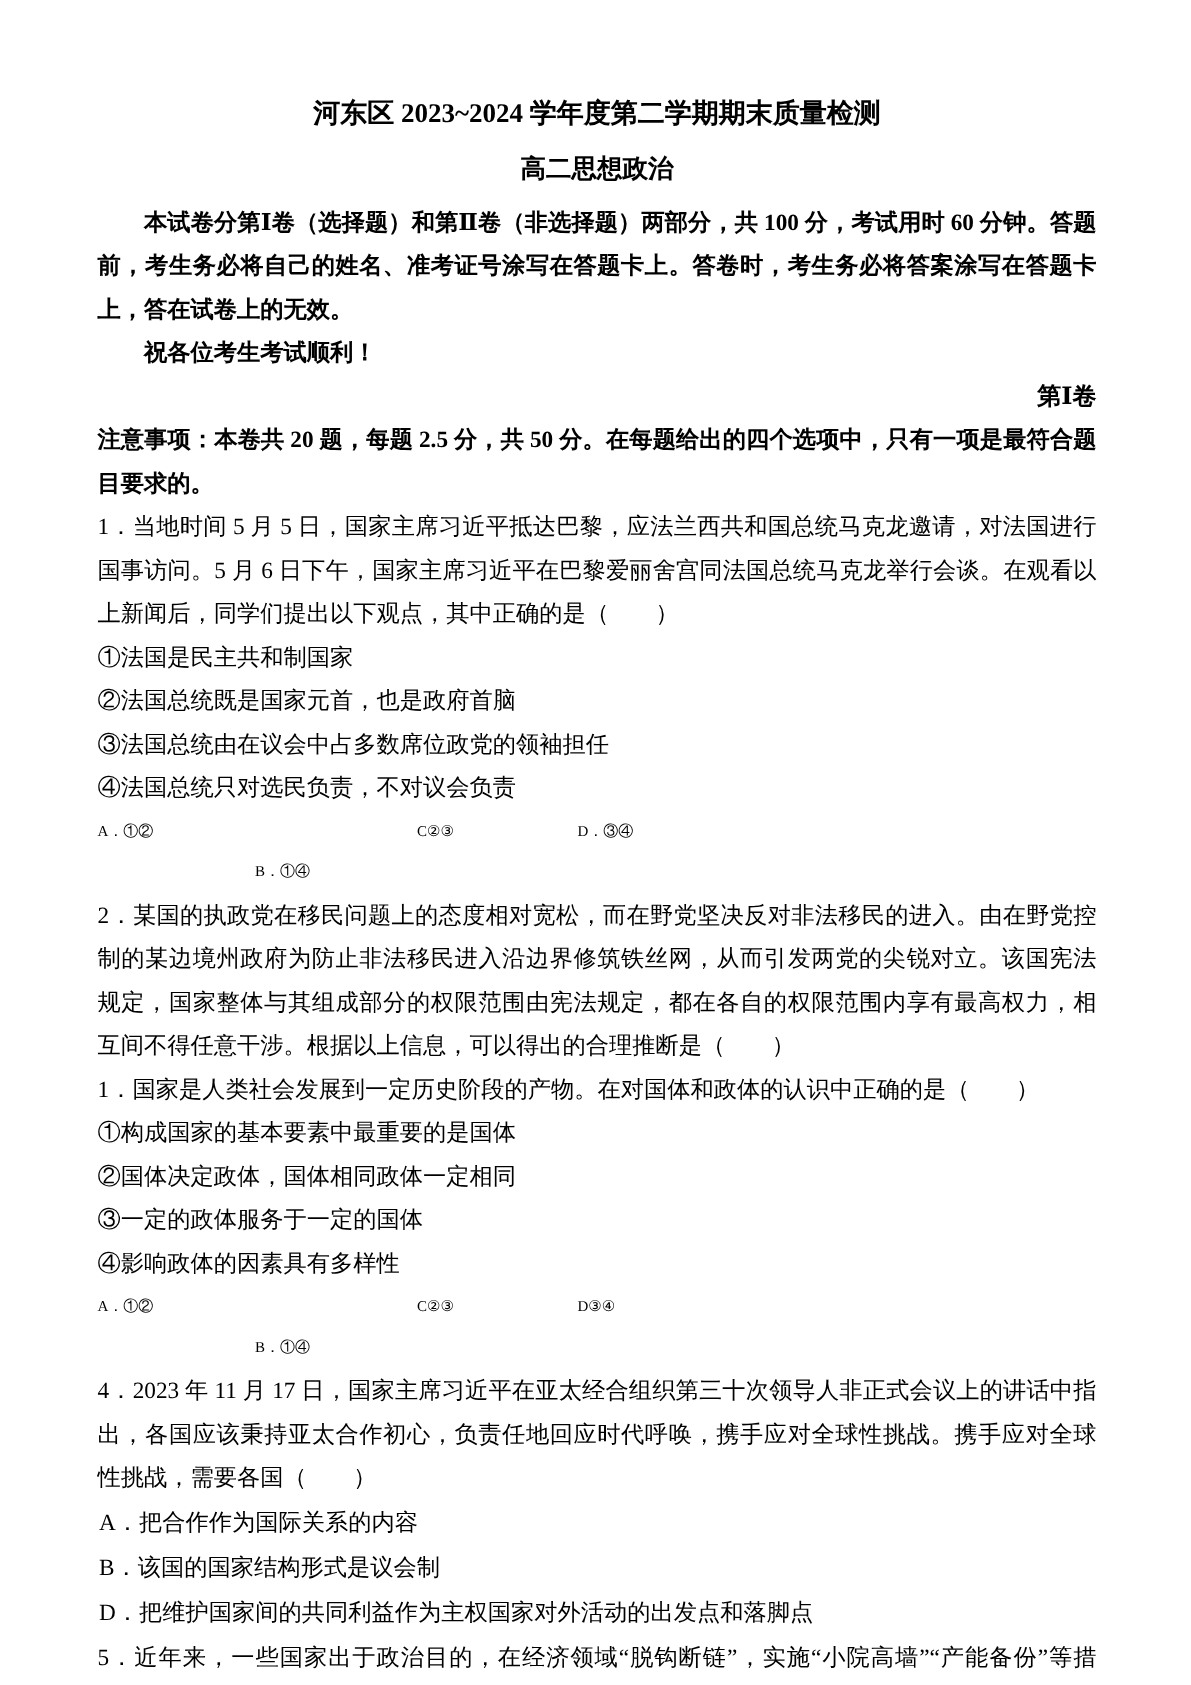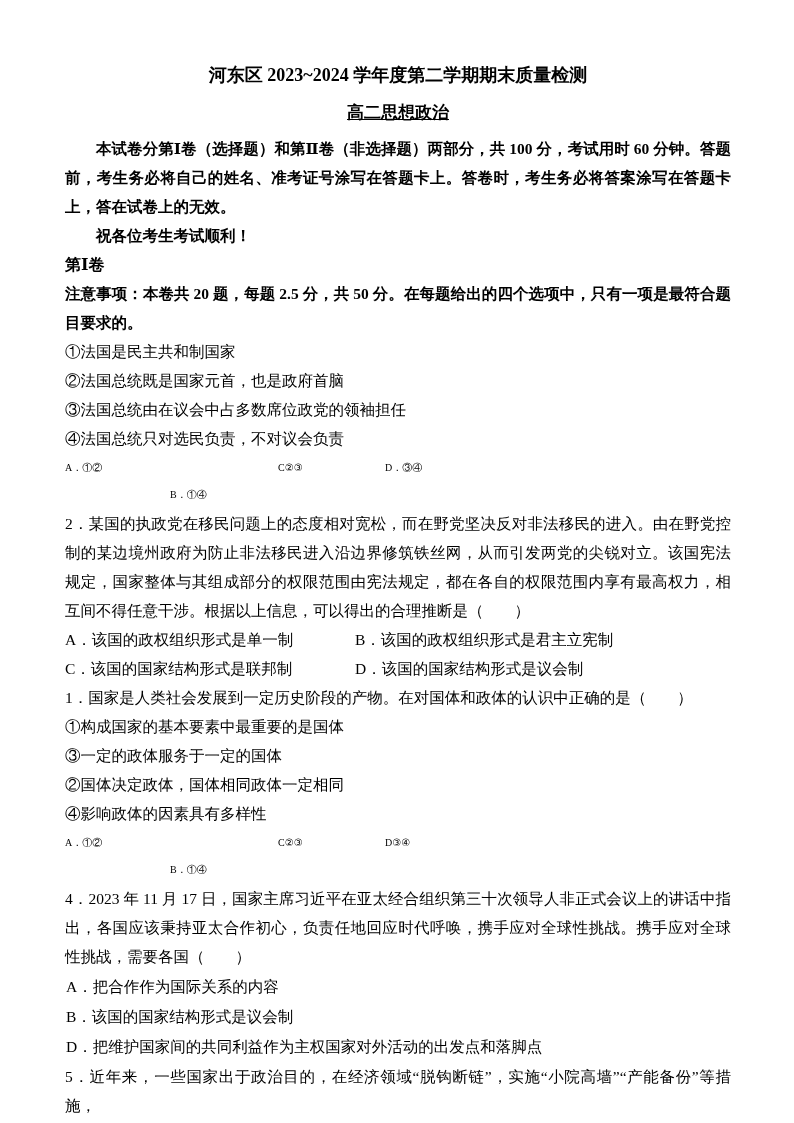--- a/index.html
+++ b/index.html
@@ -26,34 +26,33 @@
     text-align: center;
     line-height: 30px;
     margin: 0 0 8px 0;
   }
   .subtitle {
     font-size: 17px;
     font-weight: bold;
     text-align: center;
     line-height: 30px;
     margin: 0 0 6px 0;
-    text-decoration: underline;
   }
   .para {
     font-size: 15.5px;
     line-height: 29px;
     margin: 0;
     text-align: justify;
   }
   .bold { font-weight: bold; }
   .indent { text-indent: 2em; }
   .section-heading {
     font-size: 16px;
     font-weight: bold;
-    text-align: left;
+    text-align: right;
     line-height: 29px;
     margin: 0;
   }
   .stmt {
     font-size: 15.5px;
     line-height: 29px;
     margin: 0;
   }
   .opt-row {
     display: flex;
@@ -84,47 +83,42 @@
   <h2 class="subtitle">高二思想政治</h2>
 
   <p class="para bold indent">本试卷分第Ⅰ卷（选择题）和第Ⅱ卷（非选择题）两部分，共 100 分，考试用时 60 分钟。答题前，考生务必将自己的姓名、准考证号涂写在答题卡上。答卷时，考生务必将答案涂写在答题卡上，答在试卷上的无效。</p>
   <p class="para bold indent">祝各位考生考试顺利！</p>
 
   <h3 class="section-heading">第Ⅰ卷</h3>
 
   <p class="para bold">注意事项：本卷共 20 题，每题 2.5 分，共 50 分。在每题给出的四个选项中，只有一项是最符合题目要求的。</p>
 
   <section>
+    <p class="para">1．当地时间 5 月 5 日，国家主席习近平抵达巴黎，应法兰西共和国总统马克龙邀请，对法国进行国事访问。5 月 6 日下午，国家主席习近平在巴黎爱丽舍宫同法国总统马克龙举行会谈。在观看以上新闻后，同学们提出以下观点，其中正确的是（　　）</p>
     <p class="stmt">①法国是民主共和制国家</p>
     <p class="stmt">②法国总统既是国家元首，也是政府首脑</p>
     <p class="stmt">③法国总统由在议会中占多数席位政党的领袖担任</p>
     <p class="stmt">④法国总统只对选民负责，不对议会负责</p>
     <div class="opt-row">
       <span class="c1">A．①②</span>
       <span class="c2">B．①④</span>
       <span class="c3">C②③</span>
       <span>D．③④</span>
     </div>
   </section>
 
   <section>
     <p class="para">2．某国的执政党在移民问题上的态度相对宽松，而在野党坚决反对非法移民的进入。由在野党控制的某边境州政府为防止非法移民进入沿边界修筑铁丝网，从而引发两党的尖锐对立。该国宪法规定，国家整体与其组成部分的权限范围由宪法规定，都在各自的权限范围内享有最高权力，相互间不得任意干涉。根据以上信息，可以得出的合理推断是（　　）</p>
-    <div class="opt-grid2">
-      <span>A．该国的政权组织形式是单一制</span>
-      <span>B．该国的政权组织形式是君主立宪制</span>
-      <span>C．该国的国家结构形式是联邦制</span>
-      <span>D．该国的国家结构形式是议会制</span>
-    </div>
   </section>
 
   <section>
     <p class="para">1．国家是人类社会发展到一定历史阶段的产物。在对国体和政体的认识中正确的是（　　）</p>
     <p class="stmt">①构成国家的基本要素中最重要的是国体</p>
+    <p class="stmt">②国体决定政体，国体相同政体一定相同</p>
     <p class="stmt">③一定的政体服务于一定的国体</p>
-    <p class="stmt">②国体决定政体，国体相同政体一定相同</p>
     <p class="stmt">④影响政体的因素具有多样性</p>
     <div class="opt-row">
       <span class="c1">A．①②</span>
       <span class="c2">B．①④</span>
       <span class="c3">C②③</span>
       <span>D③④</span>
     </div>
   </section>
 
   <section>

